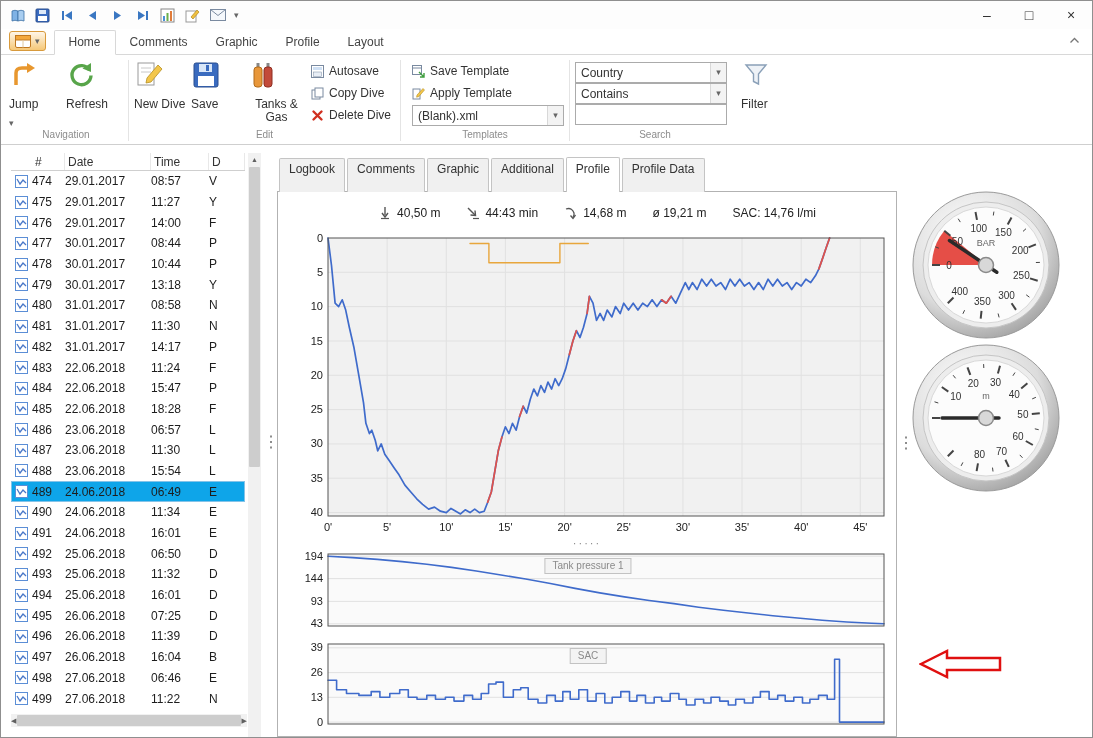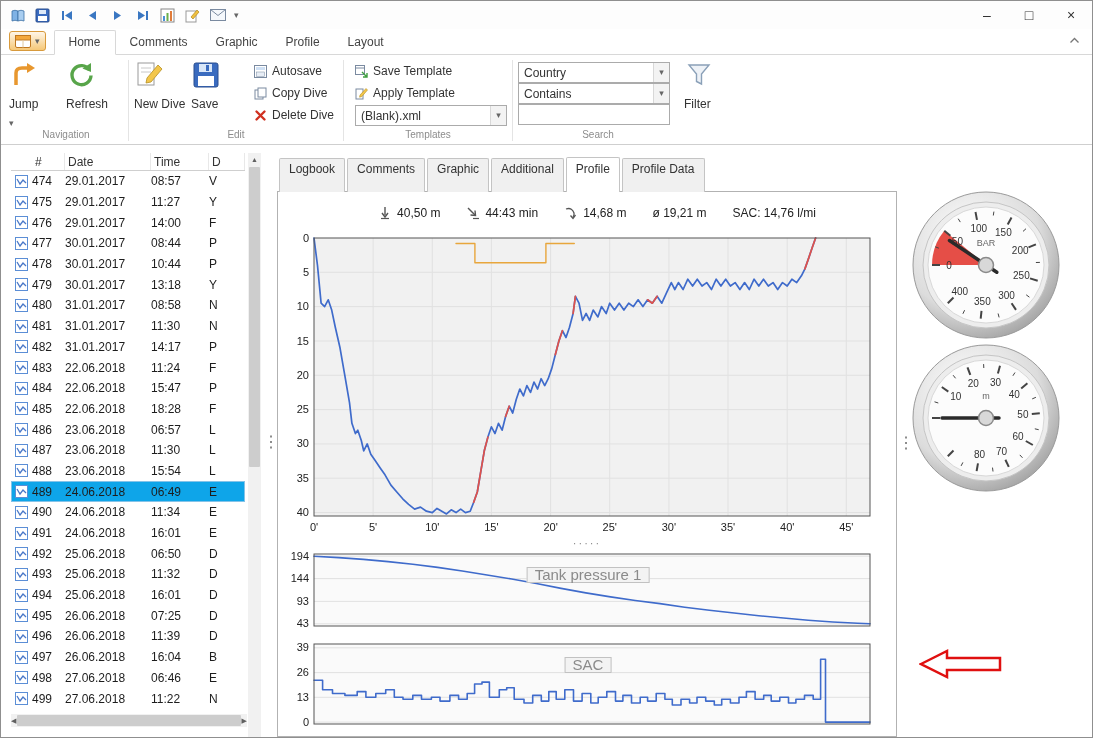--- a/index.html
+++ b/index.html
@@ -56,25 +56,25 @@
   .hscroll{position:absolute;left:10px;width:236px;bottom:10px;height:13px;background:#f1f1f1;display:flex;align-items:center;cursor:pointer;}
   .hthumb{flex:1;height:11px;background:#cdcdcd;margin:0 1px;border-radius:1px;}
 
   .splitter{width:12px;display:flex;align-items:center;justify-content:center;color:#777;cursor:col-resize;}
 
   
   .right-panel{width:620px;padding-top:13px;position:relative;}
   .dtabs{display:flex;padding-left:2px;position:relative;z-index:2;}
   .dtab{padding:3px 9px 16px 9px;font-size:12px;border:1px solid #c4c4c4;border-bottom:none;background:#f0f0f0;margin-right:2px;border-radius:2px 2px 0 0;color:#333;cursor:pointer;}
   .dtab.active{background:#fff;padding-top:4px;margin-top:-1px;}
-  .detail-body{border:1px solid #b2b2b2;background:#fff;height:546px;margin-top:-1px;padding:4px 0;position:relative;z-index:1;}
+  .detail-body{border:1px solid #b2b2b2;background:#fff;height:546px;margin-top:-1px;padding:4px 14px;position:relative;z-index:1;}
   .stats{display:flex;align-items:center;justify-content:center;gap:26px;height:22px;margin:6px 0 10px 20px;font-size:12px;color:#222;}
   .stat{display:flex;align-items:center;gap:5px;}
   .chartwrap{position:relative;margin-left:2px;}
-  .overlabel{position:absolute;top:15px;left:50%;transform:translateX(-50%);font-size:15px;color:#8a8a8a;background:#f3f3f3;border:1px solid #c2c2c2;padding:0 7px;line-height:14px;}
+  .overlabel{position:absolute;top:6px;left:50%;transform:translateX(-50%);font-size:10px;color:#8a8a8a;background:#f3f3f3;border:1px solid #c2c2c2;padding:0 7px;line-height:14px;}
   .dots{height:12px;text-align:center;color:#8a8a8a;font-size:11px;letter-spacing:2px;line-height:10px;cursor:row-resize;}
   .chartwrap.tank{margin-top:2px;}
   .chartwrap.sac{margin-top:10px;}
 
   
   .gauges{flex:1;position:relative;}
   .gauges svg.gauge{position:absolute;left:14px;}
   #gauge-pressure{top:45px;}
   #gauge-depth{top:198px;}
   .annotation-arrow{position:absolute;left:22px;top:503px;}
@@ -206,20 +206,29 @@
           <span>New Dive</span>
         </div>
         <div class="bigbtn">
           <svg width="30" height="30">
               <rect x="3" y="3" width="24" height="24" rx="2" fill="#3a6bbf" stroke="#2a4f8f"></rect>
               <rect x="8" y="4" width="13" height="8" fill="#d8e6f8"></rect>
               <rect x="15" y="5" width="3" height="6" fill="#3a6bbf"></rect>
               <rect x="7" y="16" width="16" height="10" fill="#fff"></rect>
             </svg>
           <span>Save</span>
+        </div>
+        <div class="bigbtn">
+          <svg width="30" height="30">
+              <rect x="8.5" y="3" width="3" height="5" fill="#888"></rect>
+              <rect x="18.5" y="3" width="3" height="5" fill="#888"></rect>
+              <rect x="6" y="7" width="8" height="20" rx="3" fill="#e8973a" stroke="#b06a1a"></rect>
+              <rect x="16" y="7" width="8" height="20" rx="3" fill="#c24a3a" stroke="#8f2f22"></rect>
+            </svg>
+          <span>Tanks &amp; Gas</span>
         </div>
         <div class="smallcol">
           <div class="smallbtn">
             <svg width="13" height="13">
                 <rect x="0.5" y="0.5" width="12" height="12" fill="#fff" stroke="#7a8aa0"></rect>
                 <rect x="2" y="2" width="9" height="3" fill="#cfe0f4"></rect>
                 <rect x="2.5" y="7" width="8" height="4.5" fill="#e8eef6" stroke="#7a8aa0" stroke-width="0.5"></rect>
               </svg>
             <span>Autosave</span>
           </div>

